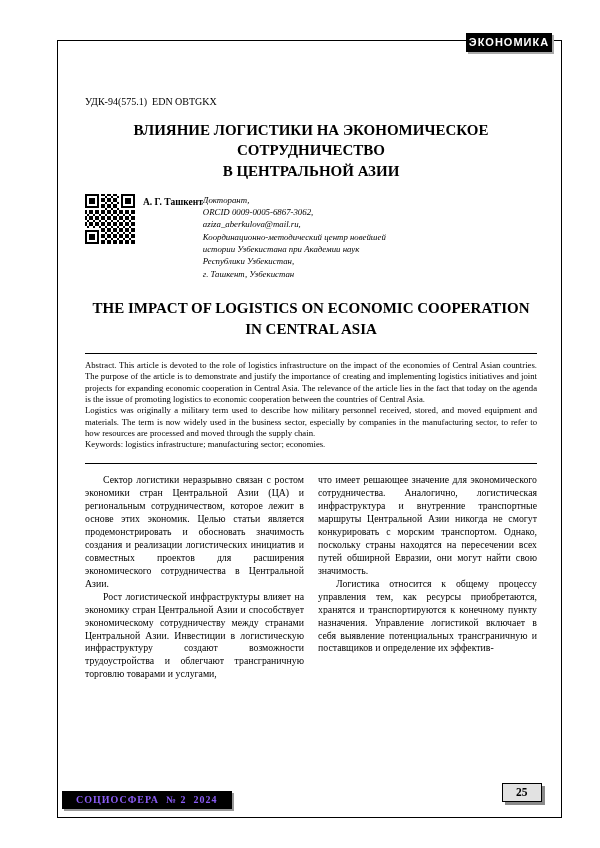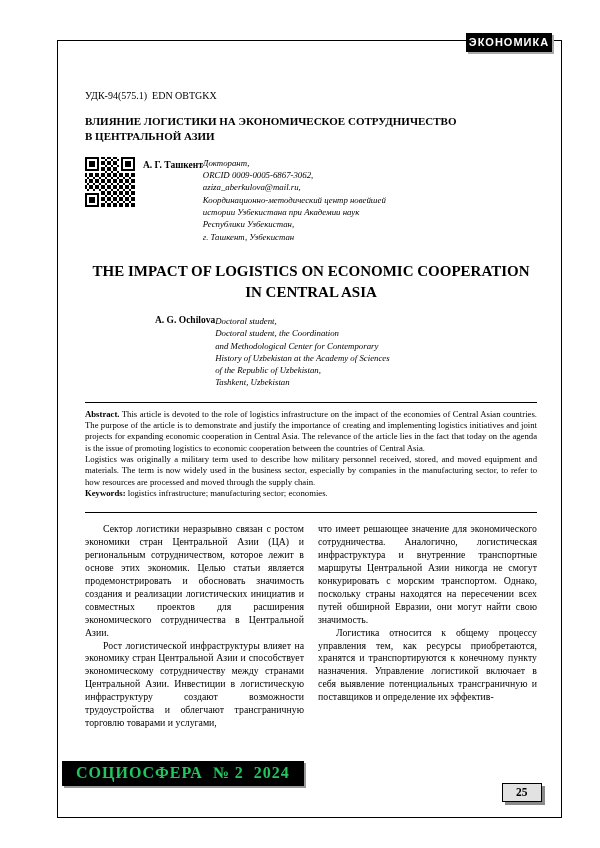--- a/index.html
+++ b/index.html
@@ -3,48 +3,48 @@
 <meta charset="utf-8">
 <style>
   html,body{margin:0;padding:0;background:#fff;}
   .screen{position:relative;width:600px;height:848px;background:#ffffff;overflow:hidden;
           font-family:"Liberation Serif",serif;color:#000;}
   .frame{position:absolute;left:57px;top:40px;width:505px;height:778px;
          border:1.5px solid #000;box-sizing:border-box;}
   .rubric{position:absolute;top:33px;left:466px;width:86px;background:#000;color:#fff;
           font-family:"Liberation Sans",sans-serif;font-weight:bold;font-size:11px;
           text-align:center;padding:3px 0 4px;letter-spacing:1px;box-shadow:2px 2px 0 #aaa;z-index:3;}
-  .content{position:absolute;left:85px;top:90px;width:452px;}
+  .content{position:absolute;left:85px;top:96px;width:452px;}
   .udk{font-size:10px;white-space:pre;}
-  .title-ru{text-align:left;font-weight:bold;font-size:11px;line-height:1.35;
+  .title-ru{text-align:center;font-weight:bold;font-size:15px;line-height:1.35;
             margin-top:13px;white-space:pre-line;}
   .author-row{display:flex;margin-top:13px;align-items:flex-start;}
   .qr{width:50px;height:50px;flex:0 0 auto;}
   .author-name{font-weight:bold;font-size:9.5px;margin:3px 0 0 8px;white-space:nowrap;}
   .affil{flex:1;text-align:left;font-style:italic;font-size:8.8px;line-height:1.4;
          white-space:pre-line;}
   .title-en{text-align:center;font-weight:bold;font-size:15px;line-height:1.4;
             margin-top:18px;white-space:pre-line;}
   .author-row-en{display:flex;margin-top:12px;align-items:flex-start;}
   .author-name-en{font-weight:bold;font-size:9.5px;margin-left:70px;white-space:nowrap;}
   .rule{border-top:1.3px solid #000;margin-top:13px;}
   .abstract{font-size:8.7px;line-height:1.3;text-align:justify;margin-top:6px;}
   .abstract p{margin:0;}
   .cols{display:flex;gap:14px;margin-top:10px;font-size:9.8px;line-height:1.32;
         text-align:justify;}
   .col{width:219px;}
   .col p{margin:0;text-indent:18px;}
   .col p.noindent{text-indent:0;}
   .subhead{text-align:center;font-weight:bold;margin:2px 0 1px;font-size:9.8px;}
-  .footer-bar{position:absolute;left:62px;top:761px;background:#000;color:#22c55e;
-              font-weight:bold;font-size:16px;padding:3px 14px 4px;letter-spacing:1px;
+  .footer-bar{position:absolute;left:62px;top:791px;background:#000;color:#8b5cf6;
+              font-weight:bold;font-size:10px;padding:3px 14px 4px;letter-spacing:1px;
               white-space:pre;box-shadow:2px 2px 0 #999;z-index:3;}
   .page-num{position:absolute;left:502px;top:783px;background:#e2e2e2;border:1.6px solid #000;
             font-weight:bold;font-size:11.5px;padding:2px 13px 3px;box-shadow:3px 3px 0 #8a8a8a;z-index:3;}
-  b{font-weight:bold;}
+  b{font-weight:normal;}
 </style>
 </head>
 <body>
 
 <div class="screen">
 
   <div class="frame"></div>
 
   <div class="rubric">ЭКОНОМИКА</div>
 
@@ -88,29 +88,20 @@
 aziza_aberkulova@mail.ru,
 Координационно-методический центр новейшей
 истории Узбекистана при Академии наук
 Республики Узбекистан,
 г. Ташкент, Узбекистан</div>
     </div>
 
     <div class="title-en">THE IMPACT OF LOGISTICS ON ECONOMIC COOPERATION
 IN CENTRAL ASIA</div>
 
-    <div class="author-row-en">
-      <div class="author-name-en">A. G. Ochilova</div>
-      <div class="affil">Doctoral student,
-Doctoral student, the Coordination
-and Methodological Center for Contemporary
-History of Uzbekistan at the Academy of Sciences
-of the Republic of Uzbekistan,
-Tashkent, Uzbekistan</div>
-    </div>
 
     <div class="rule"></div>
 
     <div class="abstract">
       <p><b>Abstract.</b><span> This article is devoted to the role of logistics infrastructure on the impact of the economies of Central Asian countries. The purpose of the article is to demonstrate and justify the importance of creating and implementing logistics initiatives and joint projects for expanding economic cooperation in Central Asia. The relevance of the article lies in the fact that today on the agenda is the issue of promoting logistics to economic cooperation between the countries of Central Asia.</span></p>
       <p>Logistics was originally a military term used to describe how military personnel received, stored, and moved equipment and materials. The term is now widely used in the business sector, especially by companies in the manufacturing sector, to refer to how resources are processed and moved through the supply chain.</p>
       <p><b>Keywords:</b><span> logistics infrastructure; manufacturing sector; economies.</span></p>
     </div>
 
     <div class="rule"></div>

